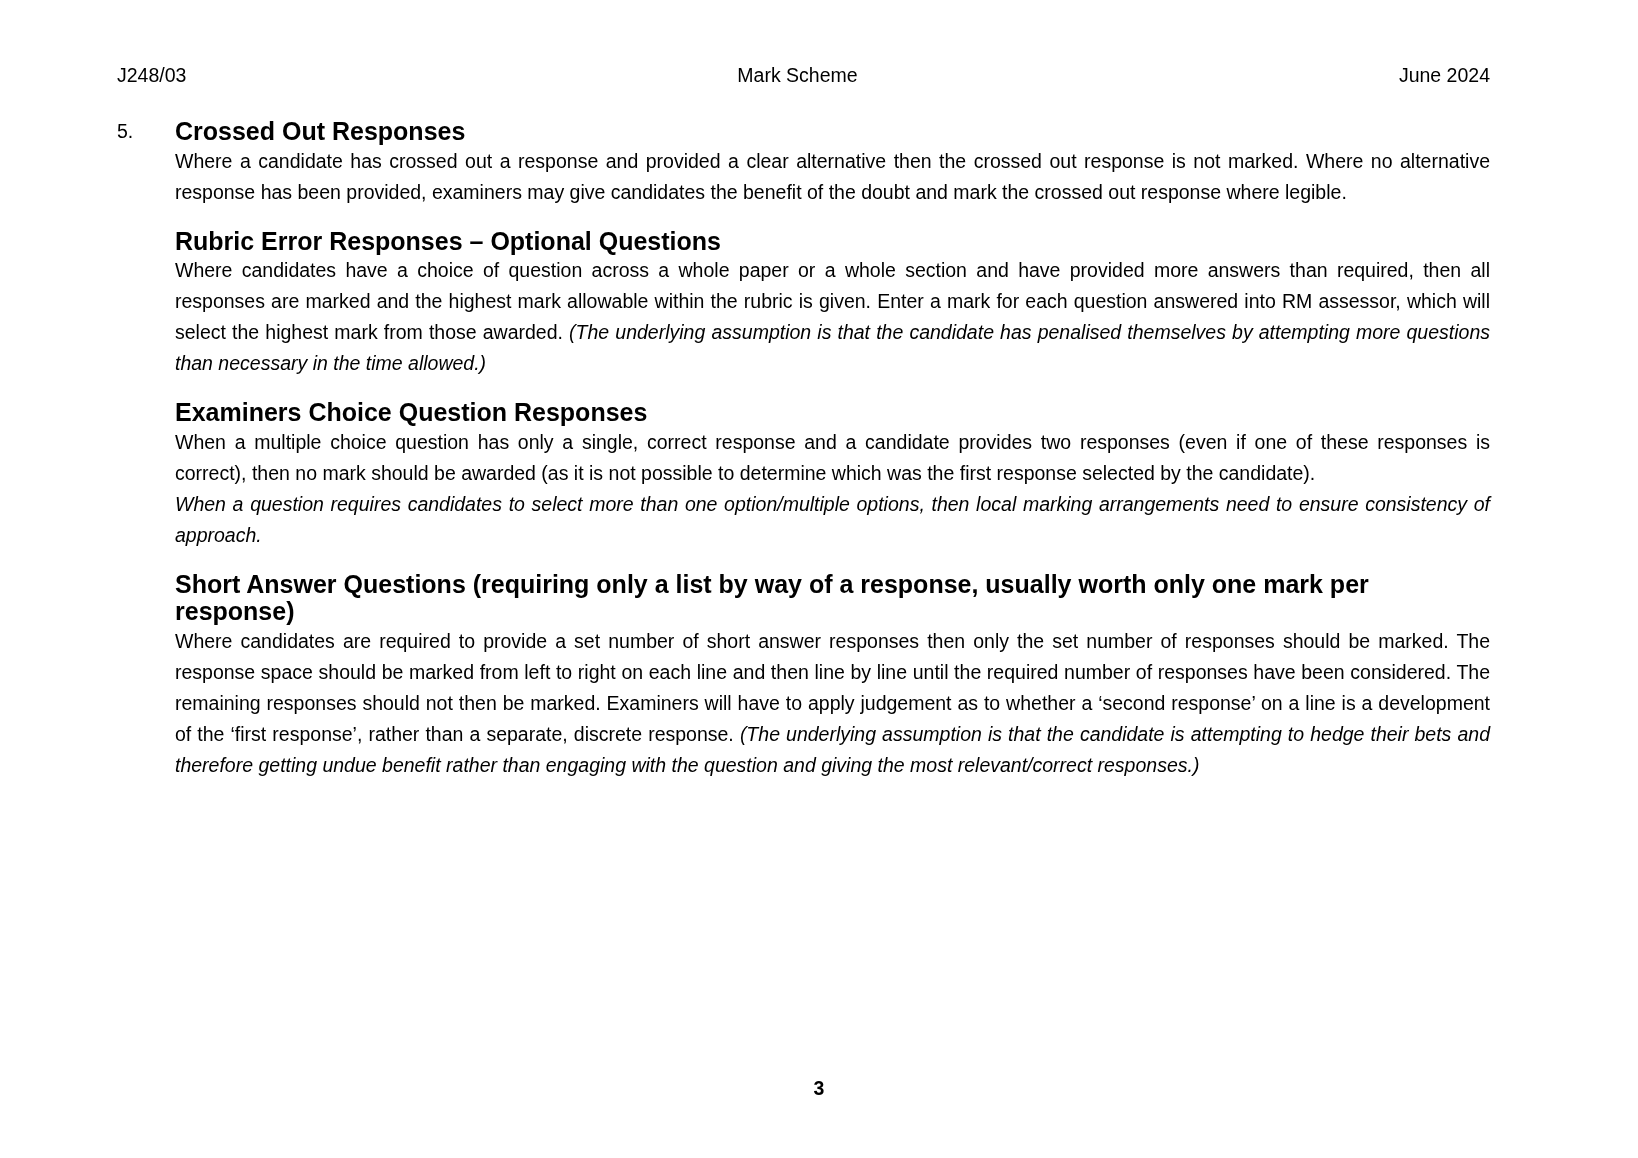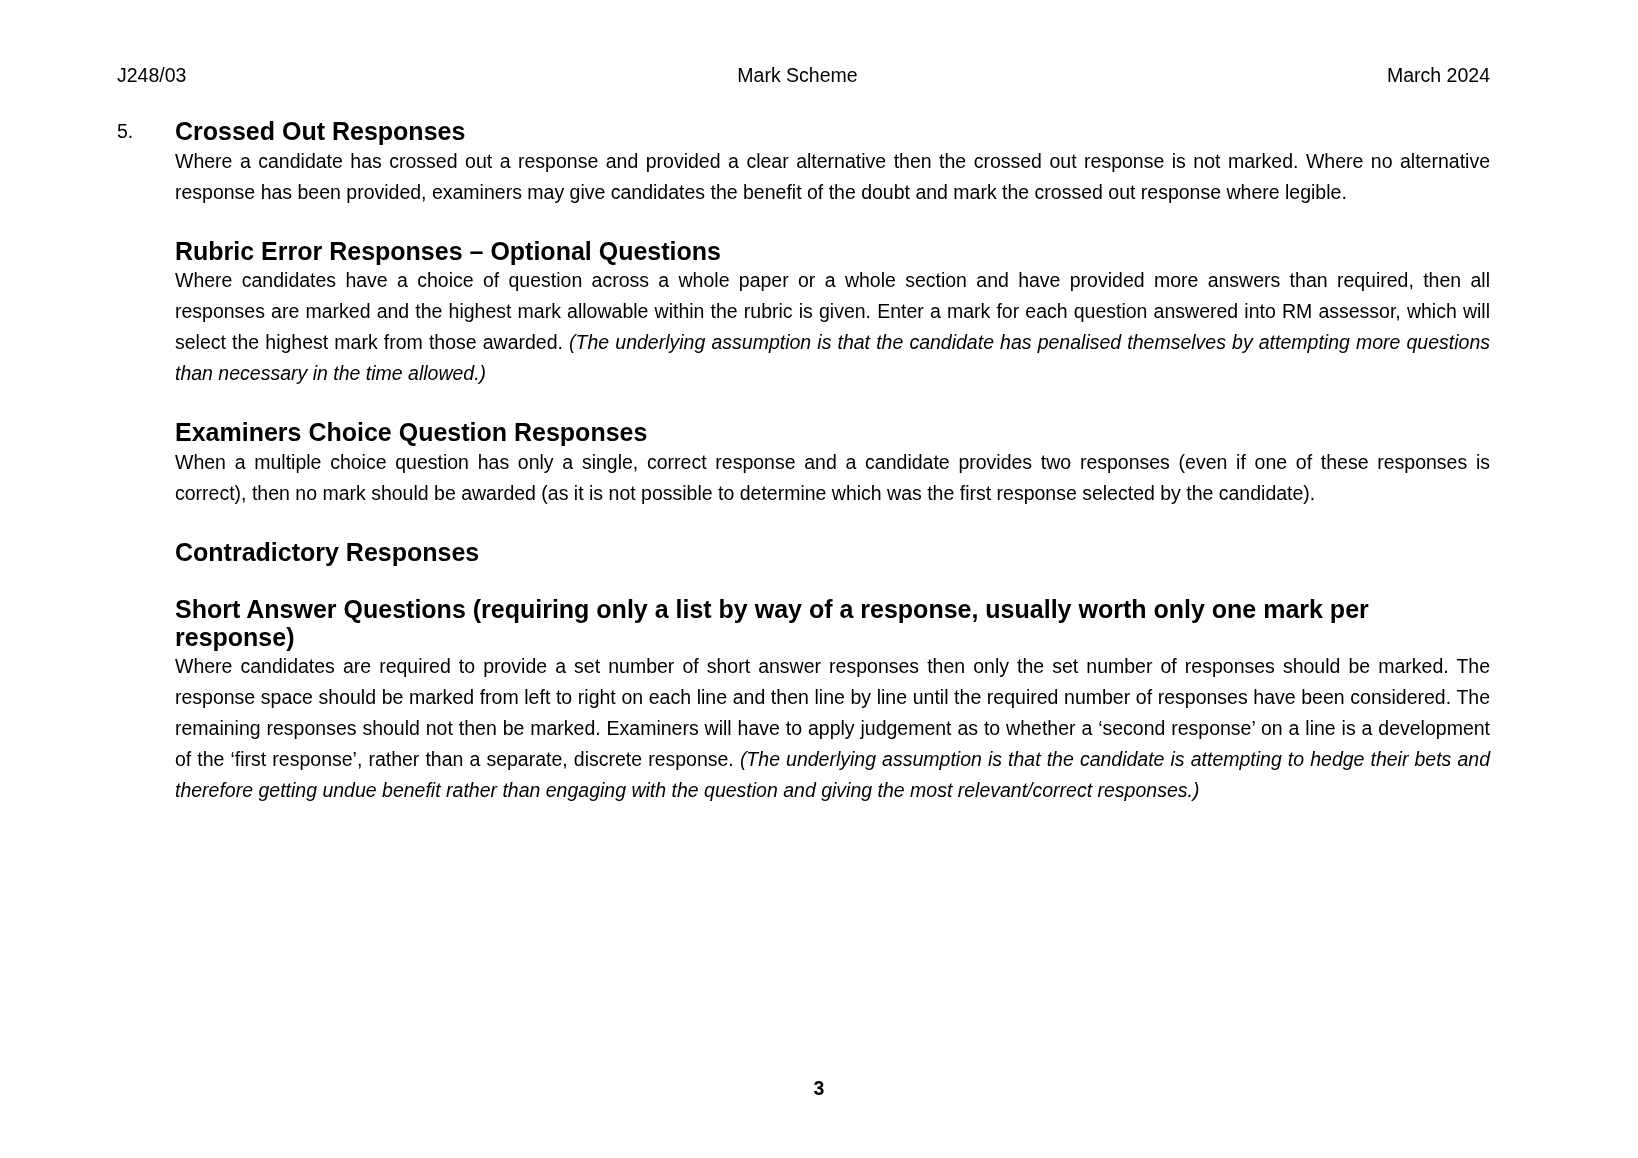--- a/index.html
+++ b/index.html
@@ -31,21 +31,21 @@
   .page-header .hdr-right  { position: absolute; right: 0; top: 0; }
 
   .doc-content {
     position: absolute;
     top: 118px;
     left: 175px;
     width: 1315px;
   }
   .doc-section {
     position: relative;
-    margin-top: 30px;
+    margin-top: 20px;
   }
   .doc-section:first-child { margin-top: 0; }
   .sec-num {
     position: absolute;
     left: -58px;
     top: 0;
     line-height: 27.5px;
   }
   .sec-heading {
     margin: 0;
@@ -71,39 +71,39 @@
   }
 </style>
 </head>
 <body>
 
 <div class="page">
 
   <header class="page-header">
     <span class="hdr-left">J248/03</span>
     <span class="hdr-center">Mark Scheme</span>
-    <span class="hdr-right">March 2024</span>
+    <span class="hdr-right">June 2024</span>
   </header>
 
   <main class="doc-content">
       <section class="doc-section">
         <span class="sec-num">5.</span>
         <h2 class="sec-heading">Crossed Out Responses</h2>
         <p class="sec-para"><span>Where a candidate has crossed out a response and provided a clear alternative then the crossed out response is not marked. Where no alternative response has been provided, examiners may give candidates the benefit of the doubt and mark the crossed out response where legible.</span></p>
       </section>
       <section class="doc-section">
         <h2 class="sec-heading">Rubric Error Responses – Optional Questions</h2>
         <p class="sec-para"><span>Where candidates have a choice of question across a whole paper or a whole section and have provided more answers than required, then all responses are marked and the highest mark allowable within the rubric is given. Enter a mark for each question answered into RM assessor, which will select the highest mark from those awarded. </span><span class="italic">(The underlying assumption is that the candidate has penalised themselves by attempting more questions than necessary in the time allowed.)</span></p>
       </section>
       <section class="doc-section">
         <h2 class="sec-heading">Examiners Choice Question Responses</h2>
         <p class="sec-para"><span>When a multiple choice question has only a single, correct response and a candidate provides two responses (even if one of these responses is correct), then no mark should be awarded (as it is not possible to determine which was the first response selected by the candidate).</span></p>
+        <p class="sec-para"><span class="italic">When a question requires candidates to select more than one option/multiple options, then local marking arrangements need to ensure consistency of approach.</span></p>
       </section>
       <section class="doc-section">
-        <h2 class="sec-heading">Contradictory Responses</h2>
       </section>
       <section class="doc-section">
         <h2 class="sec-heading">Short Answer Questions (requiring only a list by way of a response, usually worth only one mark per response)</h2>
         <p class="sec-para"><span>Where candidates are required to provide a set number of short answer responses then only the set number of responses should be marked. The response space should be marked from left to right on each line and then line by line until the required number of responses have been considered.  The remaining responses should not then be marked. Examiners will have to apply judgement as to whether a ‘second response’ on a line is a development of the ‘first response’, rather than a separate, discrete response.  </span><span class="italic">(The underlying assumption is that the candidate is attempting to hedge their bets and therefore getting undue benefit rather than engaging with the question and giving the most relevant/correct responses.)</span></p>
       </section>
     </main>
 
   <footer class="page-footer">
     <span>3</span>
   </footer>

